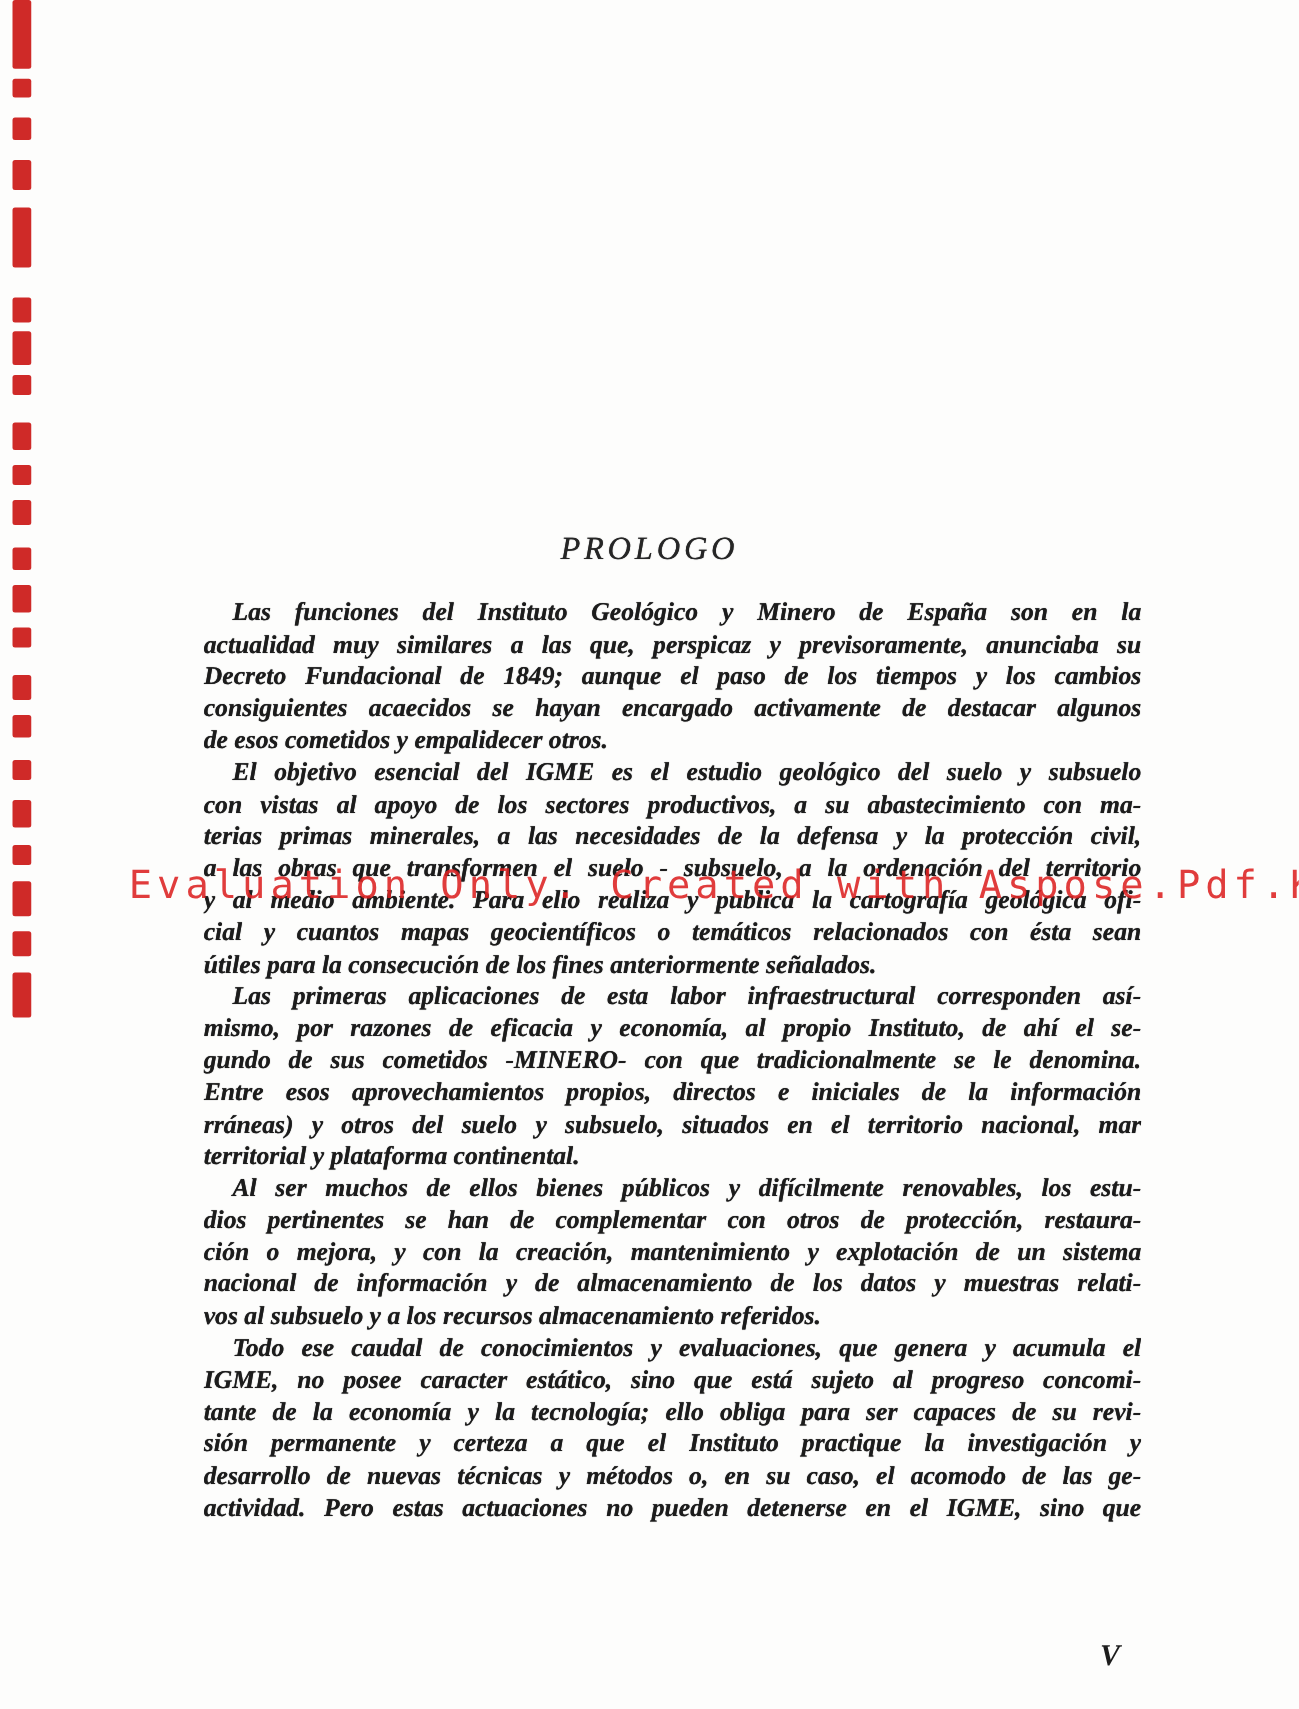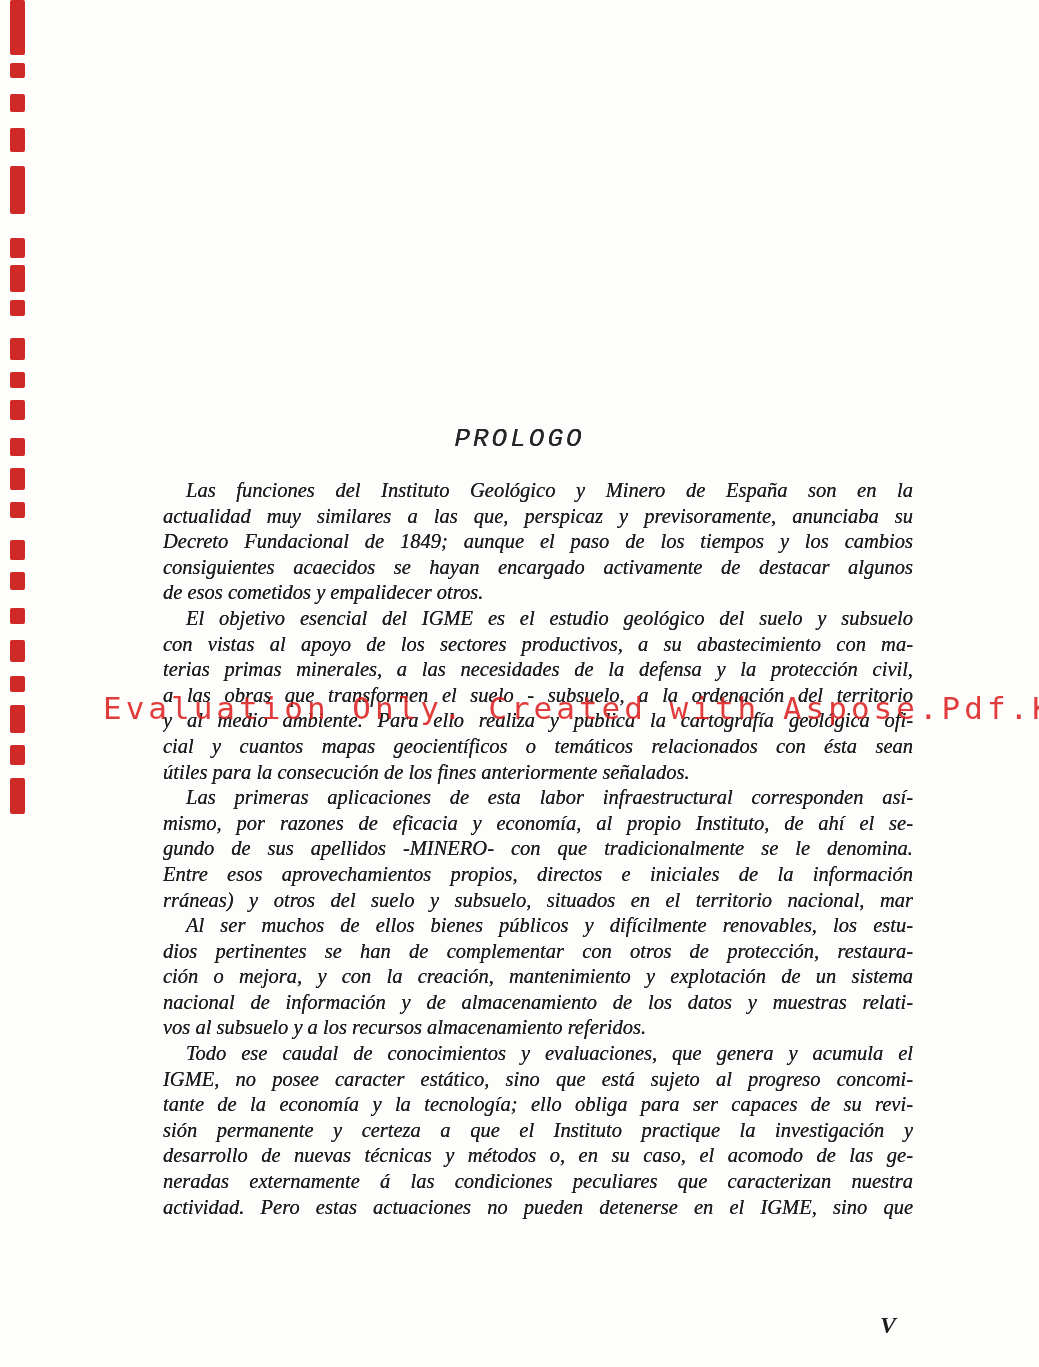--- a/index.html
+++ b/index.html
@@ -18,37 +18,37 @@
   }
   .doc-title {
     position: absolute;
     top: 424px; left: 0; width: 1039px;
     text-align: center;
     font-style: italic;
     font-size: 26px;
     letter-spacing: 3px;
     color: #262626;
     text-shadow: 0 0 0.6px currentColor;
-    font-family: Liberation Mono, monospace;
   }
   .body-text {
     position: absolute;
     top: 478px; left: 163px;
     width: 750px;
     font-style: italic;
     font-size: 20.5px;
     line-height: 25.6px;
     color: #1c1c1c;
     text-shadow: 0 0 0.6px currentColor;
   }
   .text-line {
     height: 25.6px;
     text-align: justify;
     text-align-last: justify;
     overflow: hidden;
+    font-weight: bold;
   }
   .text-line.first { text-indent: 23px; }
   .text-line.lastleft { text-align-last: left; }
   .watermark {
     position: absolute;
     top: 690px; left: 103px;
     font-family: "DejaVu Sans Mono", monospace;
     font-style: normal;
     font-size: 31px;
     letter-spacing: 4px;
@@ -116,38 +116,38 @@
         <div class="text-line">con vistas al apoyo de los sectores productivos, a su abastecimiento con ma-</div>
         <div class="text-line">terias primas minerales, a las necesidades de la defensa y la protección civil,</div>
         <div class="text-line">a las obras que transformen el suelo - subsuelo, a la ordenación del territorio</div>
         <div class="text-line">y al medio ambiente. Para ello realiza y publica la cartografía geológica ofi-</div>
         <div class="text-line">cial y cuantos mapas geocientíficos o temáticos relacionados con ésta sean</div>
         <div class="text-line lastleft">útiles para la consecución de los fines anteriormente señalados.</div>
       </div>
       <div>
         <div class="text-line first">Las primeras aplicaciones de esta labor infraestructural corresponden así-</div>
         <div class="text-line">mismo, por razones de eficacia y economía, al propio Instituto, de ahí el se-</div>
-        <div class="text-line">gundo de sus apellidos -MINERO- con que tradicionalmente se le denomina.</div>
+        <div class="text-line">gundo de sus cometidos -MINERO- con que tradicionalmente se le denomina.</div>
         <div class="text-line">Entre esos aprovechamientos propios, directos e iniciales de la información</div>
         <div class="text-line">rráneas) y otros del suelo y subsuelo, situados en el territorio nacional, mar</div>
+        <div class="text-line lastleft">territorial y plataforma continental.</div>
       </div>
       <div>
         <div class="text-line first">Al ser muchos de ellos bienes públicos y difícilmente renovables, los estu-</div>
         <div class="text-line">dios pertinentes se han de complementar con otros de protección, restaura-</div>
         <div class="text-line">ción o mejora, y con la creación, mantenimiento y explotación de un sistema</div>
         <div class="text-line">nacional de información y de almacenamiento de los datos y muestras relati-</div>
         <div class="text-line lastleft">vos al subsuelo y a los recursos almacenamiento referidos.</div>
       </div>
       <div>
         <div class="text-line first">Todo ese caudal de conocimientos y evaluaciones, que genera y acumula el</div>
         <div class="text-line">IGME, no posee caracter estático, sino que está sujeto al progreso concomi-</div>
         <div class="text-line">tante de la economía y la tecnología; ello obliga para ser capaces de su revi-</div>
         <div class="text-line">sión permanente y certeza a que el Instituto practique la investigación y</div>
         <div class="text-line">desarrollo de nuevas técnicas y métodos o, en su caso, el acomodo de las ge-</div>
-        <div class="text-line">neradas externamente á las condiciones peculiares que caracterizan nuestra</div>
         <div class="text-line">actividad. Pero estas actuaciones no pueden detenerse en el IGME, sino que</div>
       </div>
     </div>
 
   <div class="watermark" style="color: rgb(221, 34, 34);">Evaluation Only. Created with Aspose.Pdf.K</div>
 
   <div class="page-number">V</div>
 
 </div>
 

